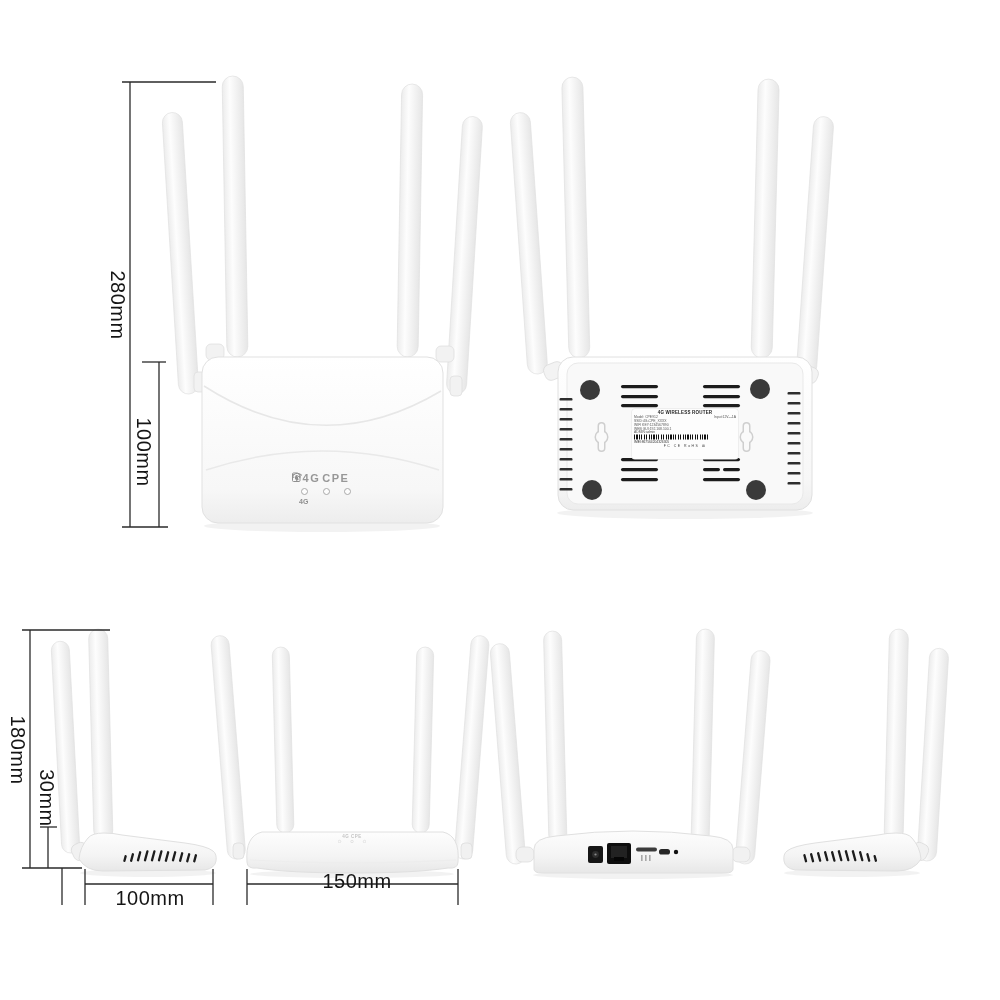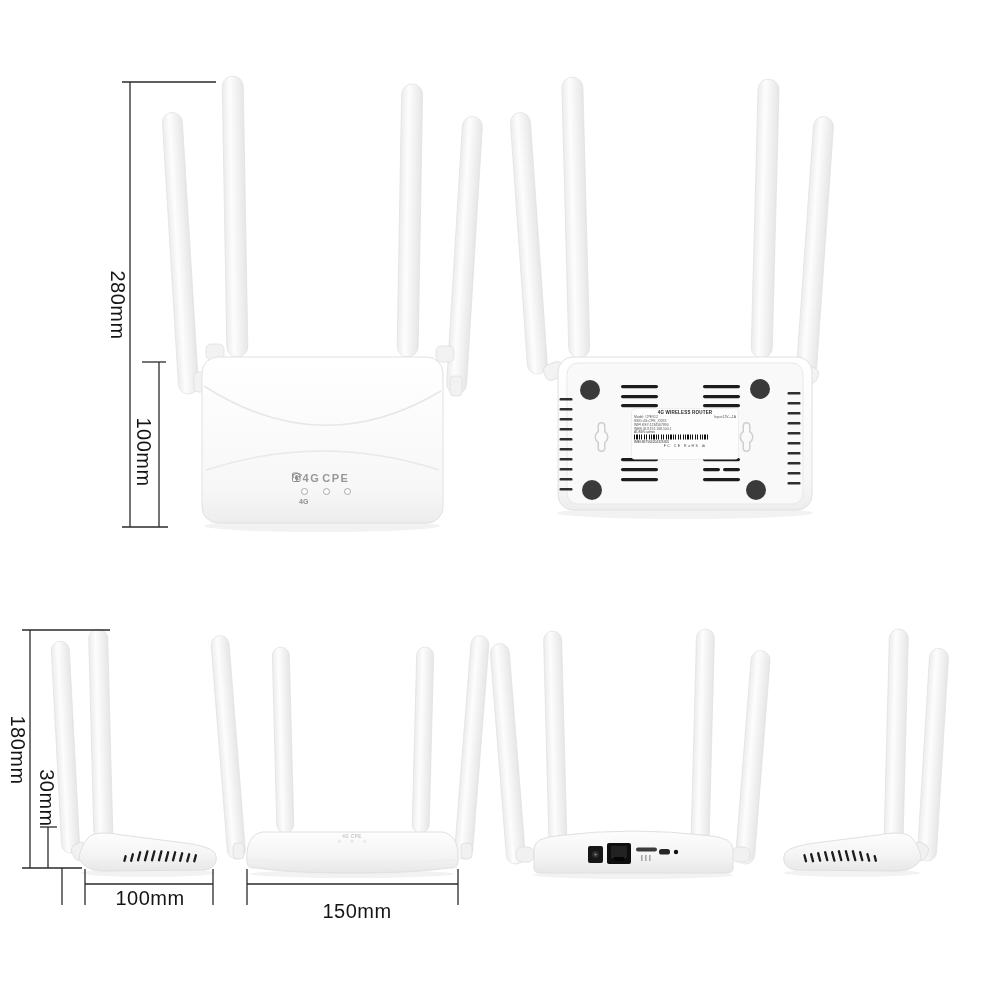--- a/index.html
+++ b/index.html
@@ -251,21 +251,21 @@
     <line x1="247" y1="869" x2="247" y2="905"></line>
     <line x1="458" y1="869" x2="458" y2="905"></line>
   </g>
 </svg>
 
 <div class="dim vert" style="left:117px;top:305px;">280mm</div>
 <div class="dim vert" style="left:143px;top:452px;">100mm</div>
 <div class="dim vert" style="left:17px;top:750px;">180mm</div>
 <div class="dim vert" style="left:46px;top:798px;">30mm</div>
 <div class="dim" style="left:150px;top:898px;">100mm</div>
-<div class="dim" style="left:357px;top:911px;">150mm</div>
+<div class="dim" style="left:357px;top:881px;">150mm</div>
 
 <div class="logo-front">
   <div class="logo-row">
     <span>4G</span>
     <svg width="9" height="10" viewBox="0 0 9 10">
       <circle cx="4.5" cy="4" r="1.1" fill="#979797"></circle>
       <path d="M1.5,2 Q0.5,4 1.5,6 M7.5,2 Q8.5,4 7.5,6" stroke="#979797" stroke-width=".9" fill="none"></path>
       <line x1="4.5" y1="5" x2="4.5" y2="9" stroke="#979797" stroke-width=".9"></line>
     </svg>
     <span>CPE</span>

